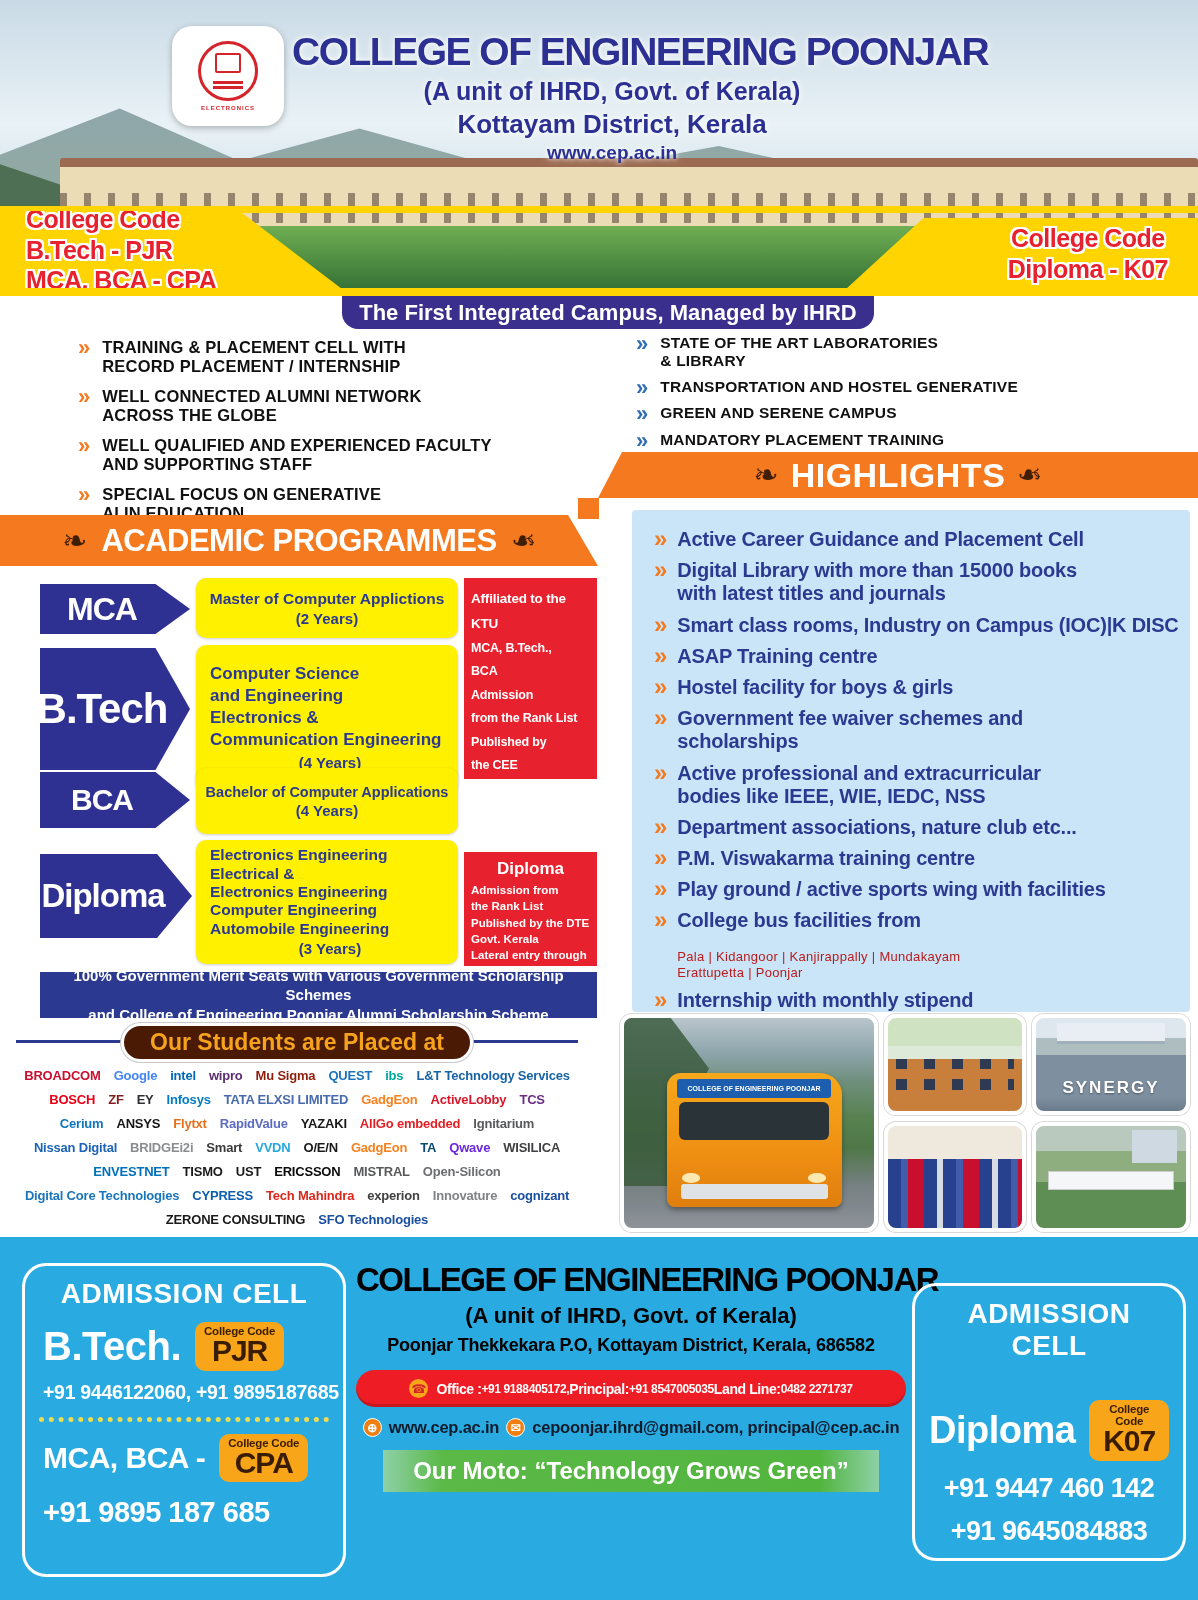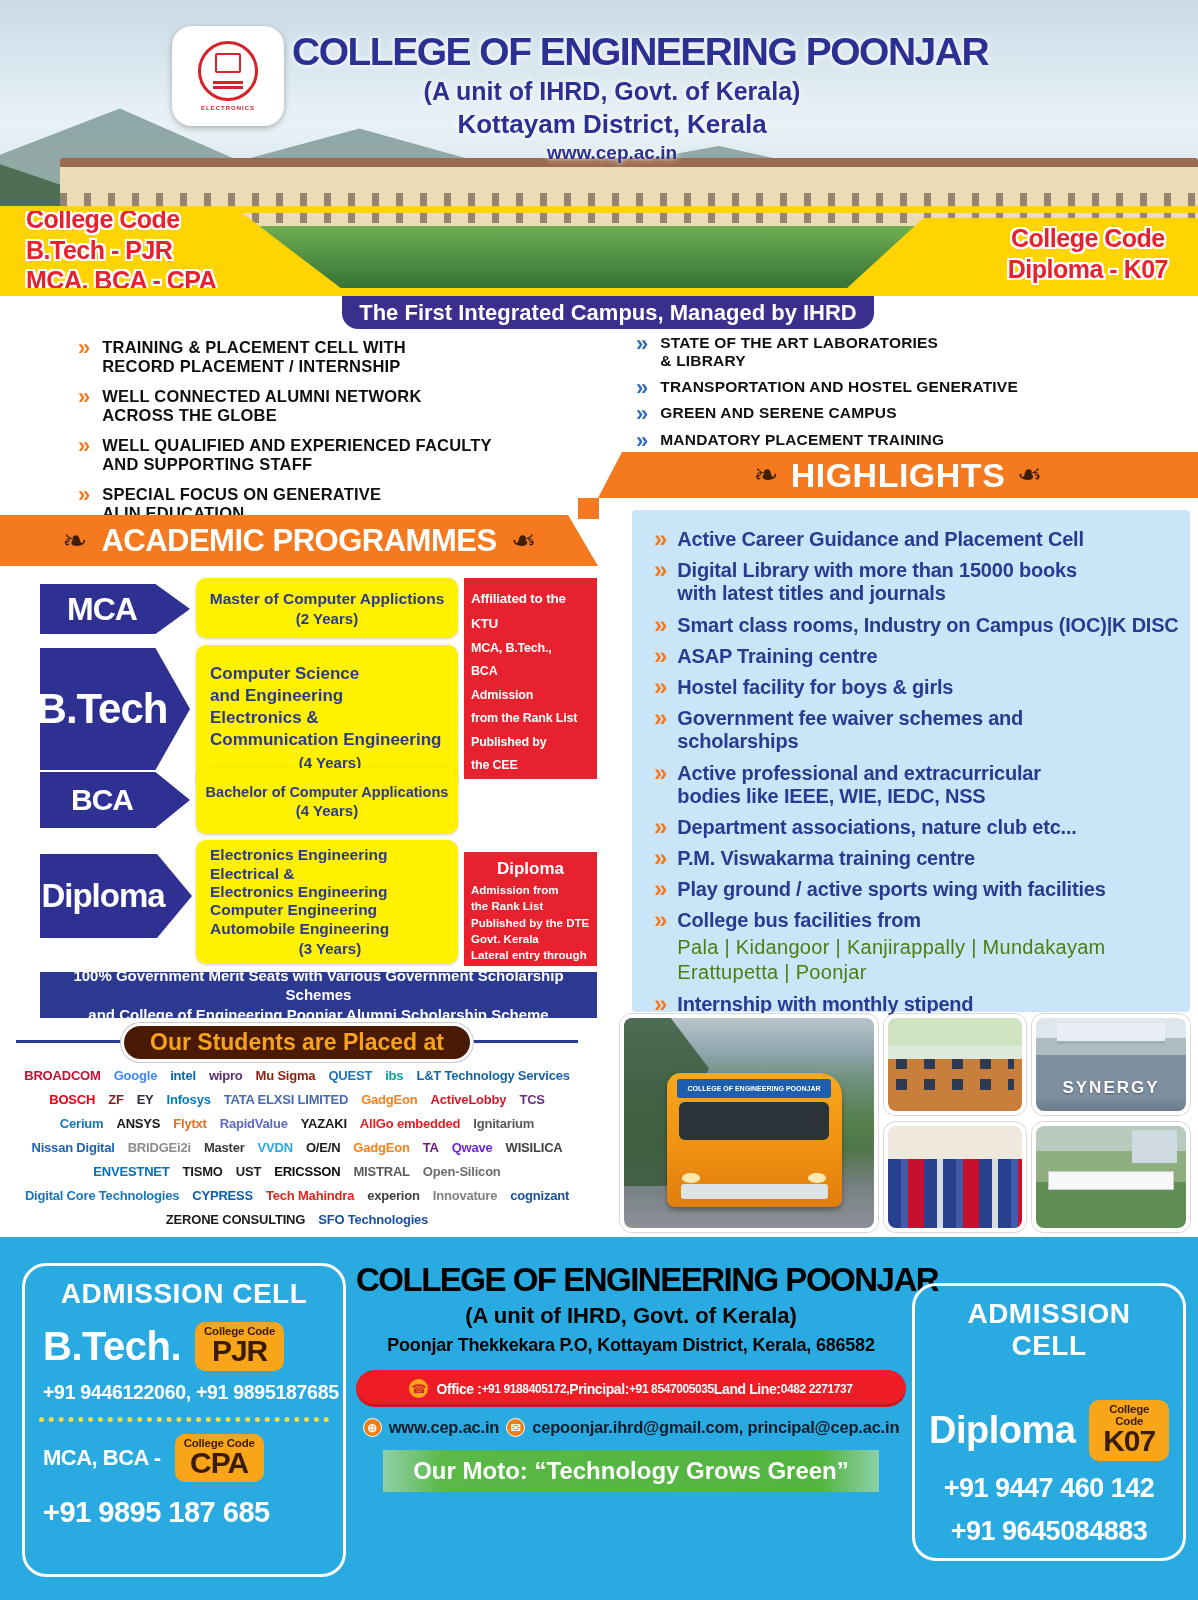--- a/index.html
+++ b/index.html
@@ -102,21 +102,21 @@
   
   .hl-band{position:absolute;left:598px;top:452px;width:600px;height:46px;background:#f4791f;
         clip-path:polygon(4% 0,100% 0,100% 100%,0 100%);display:flex;align-items:center;justify-content:center;gap:12px;}
   .hl-band .band-title{font-size:34px;letter-spacing:.5px;}
   .hl-notch{position:absolute;left:578px;top:498px;width:21px;height:21px;background:#f4791f;}
   .hl-panel{position:absolute;left:632px;top:510px;width:558px;height:502px;background:#cbe5f8;
         border-radius:4px;padding:18px 10px 8px 22px;box-sizing:border-box;}
   .hl-item{display:flex;margin-bottom:8px;}
   .hl-item .chev{color:#f4791f;font-size:24px;margin-right:10px;}
   .hl-text{font-size:20px;font-weight:bold;color:#2b3990;line-height:1.16;letter-spacing:-0.2px;}
-  .hl-sub{font-size:20px;font-weight:normal;color:#4d7c0f;line-height:1.25;margin-top:2px;letter-spacing:.3px;}
+  .hl-sub{font-size:13px;font-weight:normal;color:#b91c1c;line-height:1.25;margin-top:16px;letter-spacing:.3px;}
 
   
   .placed-panel{position:absolute;left:16px;top:1040px;width:562px;height:192px;background:#fff;
         border-top:3px solid #2b3990;}
   .placed-pill{position:absolute;left:50%;top:-20px;transform:translateX(-50%);background:#4a1a05;
         color:#f6a21c;font-size:23px;font-weight:900;padding:3px 26px;border-radius:20px;border:3px solid #fff;
         white-space:nowrap;box-shadow:0 0 0 1px #c9c9c9;}
   .logo-wall{padding:26px 6px 4px;display:flex;flex-wrap:wrap;justify-content:center;align-items:center;
         column-gap:13px;row-gap:11px;}
   .company{font-size:13px;font-weight:900;letter-spacing:-0.2px;line-height:1;}
@@ -157,21 +157,21 @@
 
   
   .footer{position:absolute;left:0;top:1237px;width:1198px;height:363px;background:#29abe2;}
   .panel{position:absolute;border:3px solid #fff;border-radius:24px;box-sizing:border-box;}
   .panel.left{left:22px;top:26px;width:324px;height:314px;padding:12px 18px;}
   .panel.right{left:912px;top:46px;width:274px;height:278px;padding:12px 14px;text-align:center;}
   .panel-title{color:#fff;font-size:28px;font-weight:bold;text-align:center;letter-spacing:.5px;}
   .prog-row{display:flex;align-items:center;gap:14px;margin-top:12px;}
   .panel.right .prog-row{justify-content:center;margin-top:38px;}
   .prog-name{color:#fff;font-weight:900;letter-spacing:-0.5px;}
-  #left-prog1{font-size:40px;} #left-prog2{font-size:22px;} #right-prog{font-size:38px;}
+  #left-prog1{font-size:40px;} #left-prog2{font-size:30px;} #right-prog{font-size:38px;}
   .badge{background:#f9a51a;border-radius:10px;padding:3px 9px 5px;text-align:center;color:#3a1c00;}
   .badge-label{font-size:11.5px;font-weight:bold;letter-spacing:-0.2px;}
   .badge-code{font-size:30px;font-weight:900;line-height:.95;letter-spacing:-1px;}
   .phones{color:#fff;font-weight:900;white-space:nowrap;}
   #left-phones1{font-size:19.5px;margin-top:10px;letter-spacing:-0.3px;}
   #left-phones2{font-size:29px;margin-top:14px;letter-spacing:-0.5px;}
   .dotted{margin:13px -4px 0;border-top:5px dotted #efdc4f;}
   .panel.right .phones{font-size:27px;margin-top:12px;letter-spacing:-0.5px;}
 
   .center-col{position:absolute;left:356px;top:24px;width:550px;text-align:center;}
@@ -503,29 +503,29 @@
         <span class="company" style="color: rgb(26, 26, 26);">YAZAKI</span>
 
         <span class="company" style="color: rgb(227, 30, 36);">AllGo embedded</span>
 
         <span class="company" style="color: rgb(88, 89, 91);">Ignitarium</span>
 
         <span class="company" style="color: rgb(28, 99, 183);">Nissan Digital</span>
 
         <span class="company" style="color: rgb(138, 140, 142);">BRIDGEi2i</span>
 
-        <span class="company" style="color: rgb(58, 58, 58);">Master</span>
+        <span class="company" style="color: rgb(58, 58, 58);">Smart</span>
 
         <span class="company" style="color: rgb(41, 168, 223);">VVDN</span>
 
         <span class="company" style="color: rgb(26, 26, 26);">O/E/N</span>
 
         <span class="company" style="color: rgb(245, 130, 32);">GadgEon</span>
 
-        <span class="company" style="color: #701a75;">TA</span>
+        <span class="company" style="color: #0c4a6e;">TA</span>
 
         <span class="company" style="color: #6d28d9;">Qwave</span>
 
         <span class="company" style="color: rgb(65, 64, 66);">WISILICA</span>
 
         <span class="company" style="color: rgb(0, 113, 186);">ENVESTNET</span>
 
         <span class="company" style="color: rgb(26, 26, 26);">TISMO</span>
 
         <span class="company" style="color: rgb(26, 26, 26);">UST</span>

